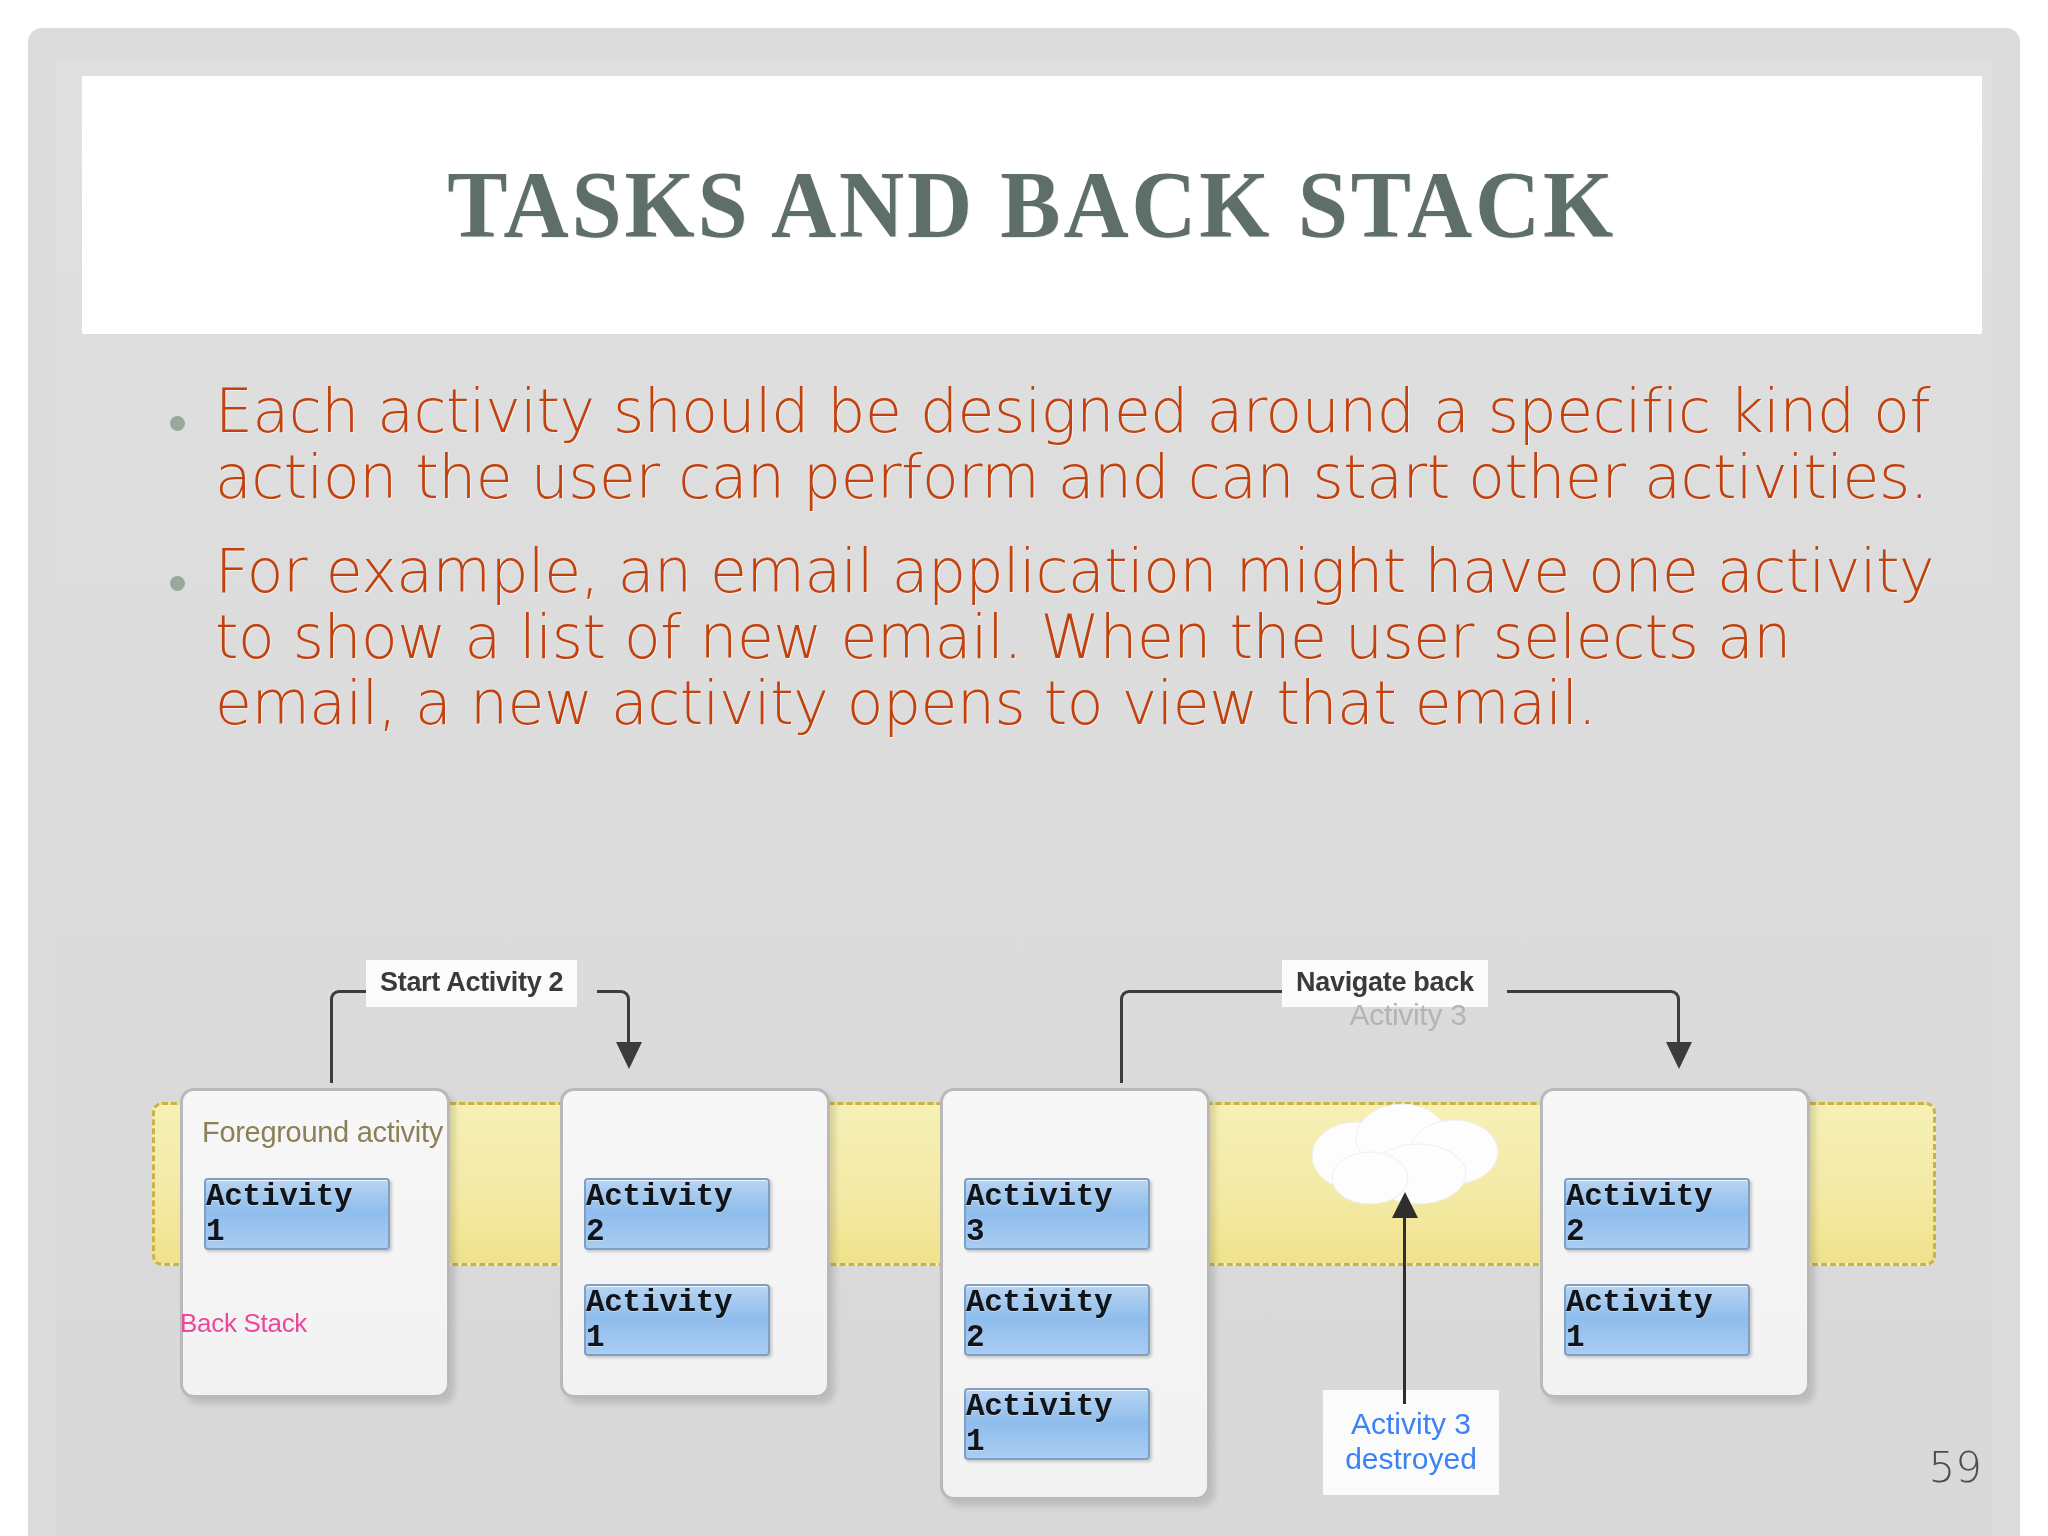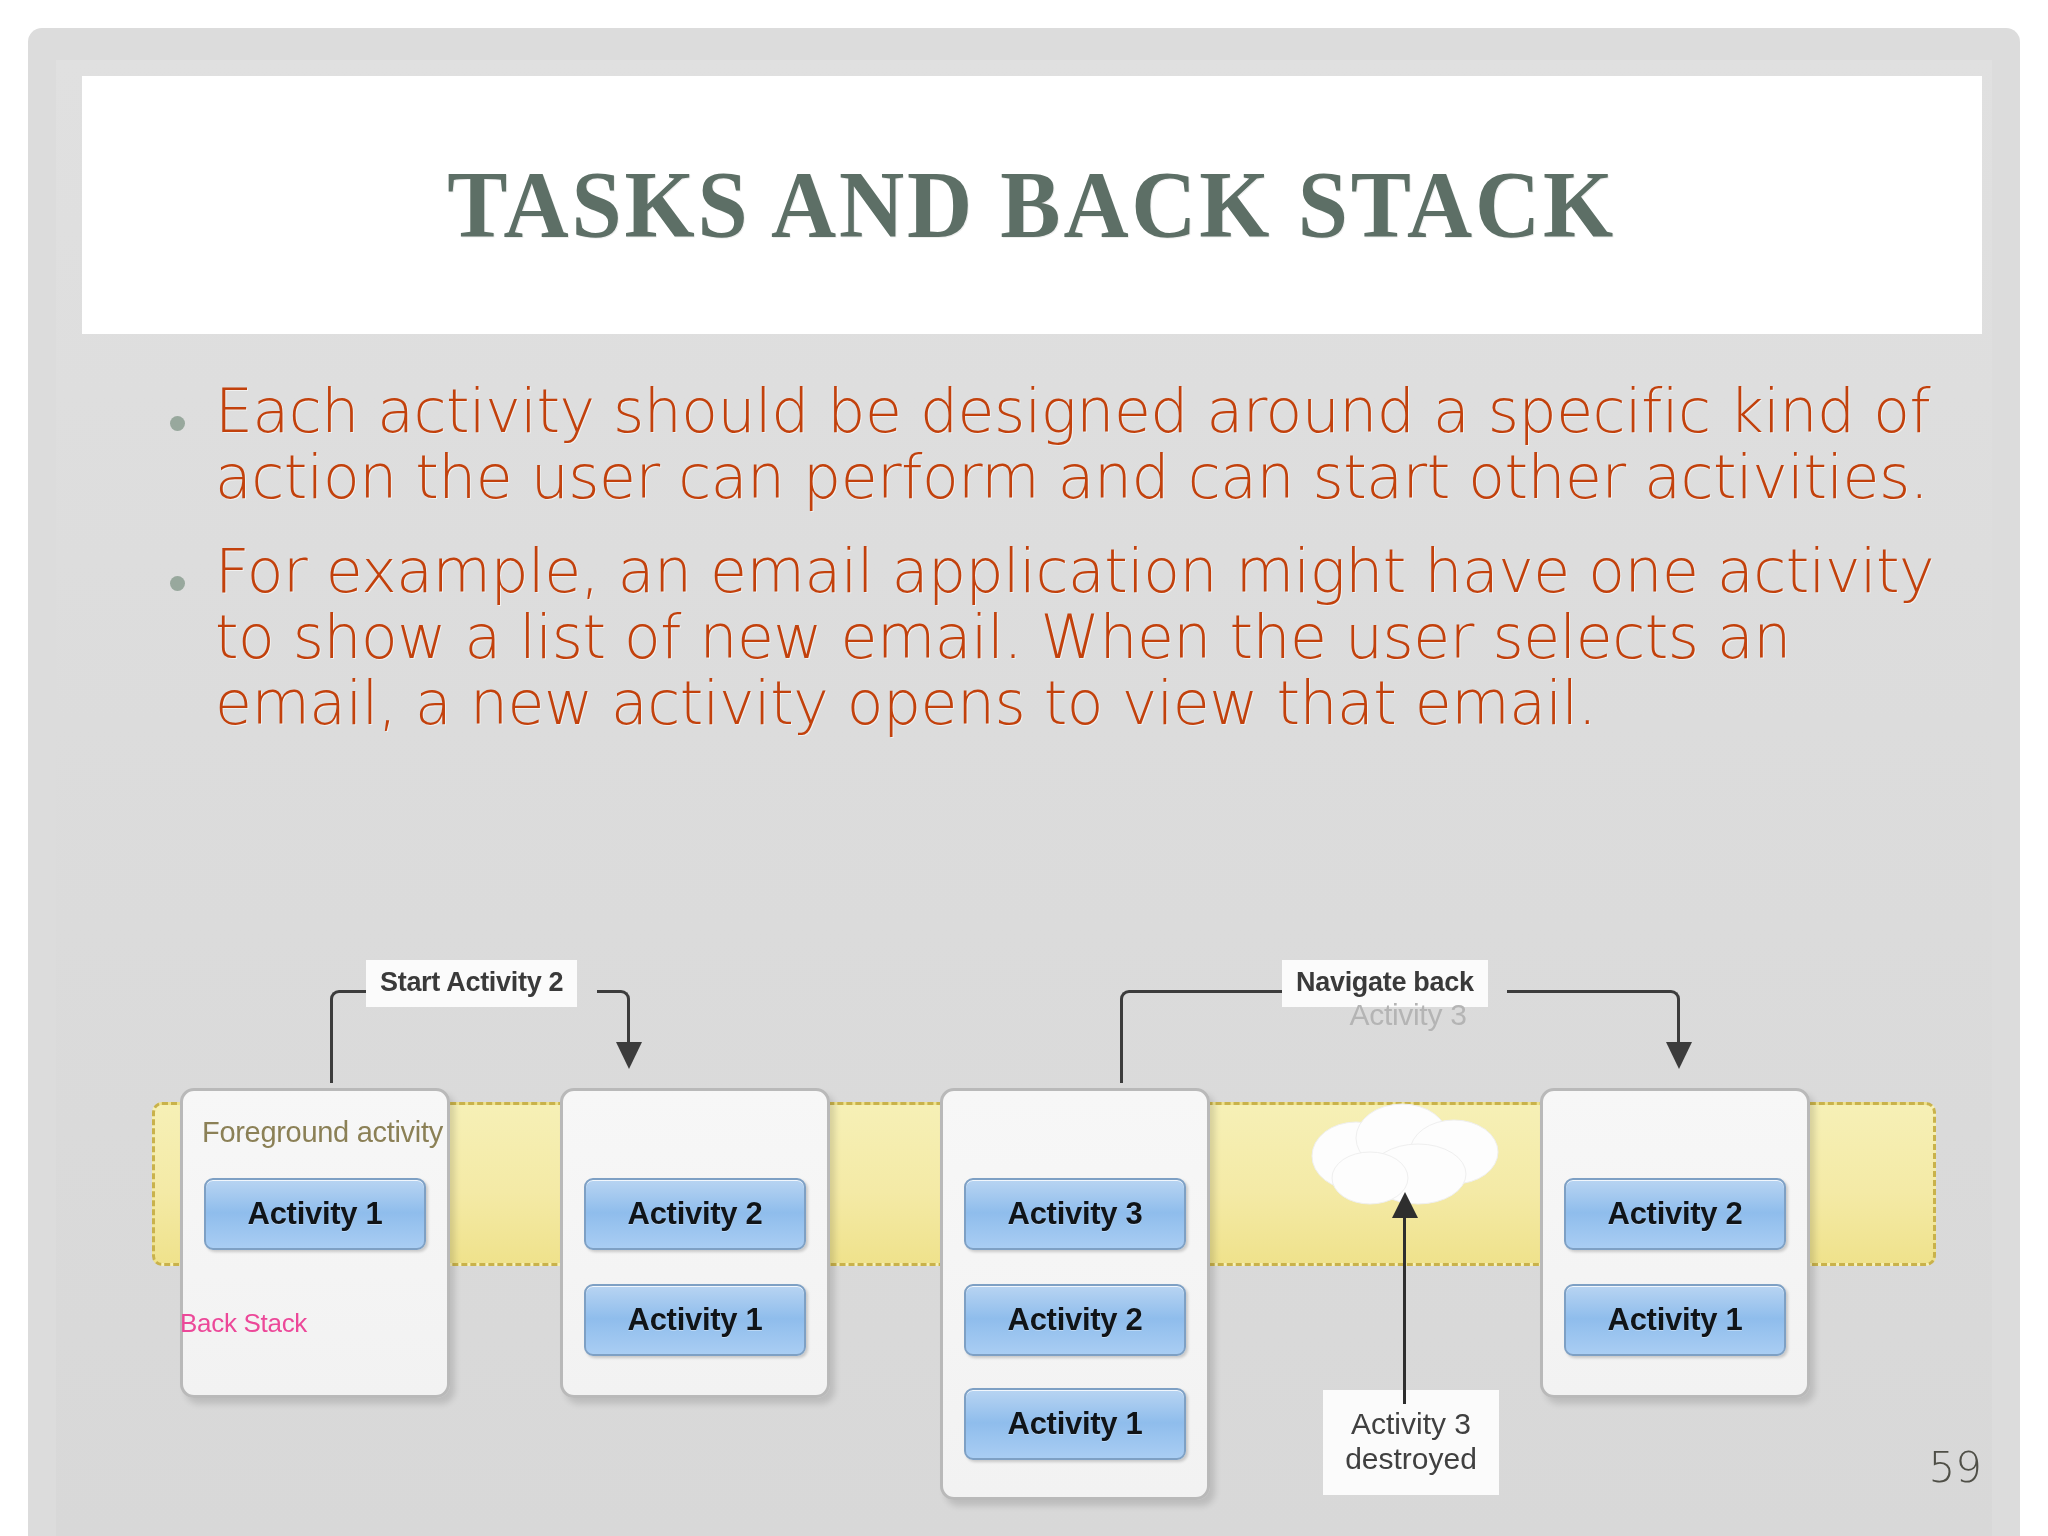--- a/index.html
+++ b/index.html
@@ -201,30 +201,30 @@
     font-family: "Liberation Sans", sans-serif;
     font-size: 26px;
     color: #ec4899;
     letter-spacing: -0.3px;
     z-index: 4;
   }
 
   .activity-chip {
     position: absolute;
     left: 24px;
-    width: 222px;
+    width: 186px;
     height: 72px;
     border: 2px solid #7ea0c4;
-    border-radius: 9px;
+    border-radius: 4px;
     background: linear-gradient(180deg, #b8d4f2 0%, #8fbdec 48%, #a9cdf3 100%);
     box-shadow: inset 0 1px 0 rgba(255,255,255,0.8), 2px 2px 3px rgba(0,0,0,0.18);
     display: flex;
     align-items: center;
     justify-content: center;
-    font-family: Liberation Sans, sans-serif;
+    font-family: Liberation Mono, monospace;
     font-weight: 700;
     font-size: 31px;
     color: #101418;
     letter-spacing: -0.3px;
     z-index: 5;
     box-sizing: border-box;
     text-shadow: 0 1px 0 rgba(255,255,255,0.35);
   }
 
   
@@ -267,21 +267,21 @@
     border-right: 13px solid transparent;
     border-bottom: 26px solid #2e2e2e;
     z-index: 6;
   }
   #destroyed-label {
     position: absolute;
     left: 1143px;
     top: 430px;
     width: 176px;
     background: #fbfbfb;
-    color: #404040;
+    color: #3b82f6;
     font-family: "Liberation Sans", sans-serif;
     font-size: 30px;
     line-height: 1.18;
     text-align: center;
     padding: 16px 6px 18px 6px;
     box-sizing: border-box;
     z-index: 5;
   }
 
   

